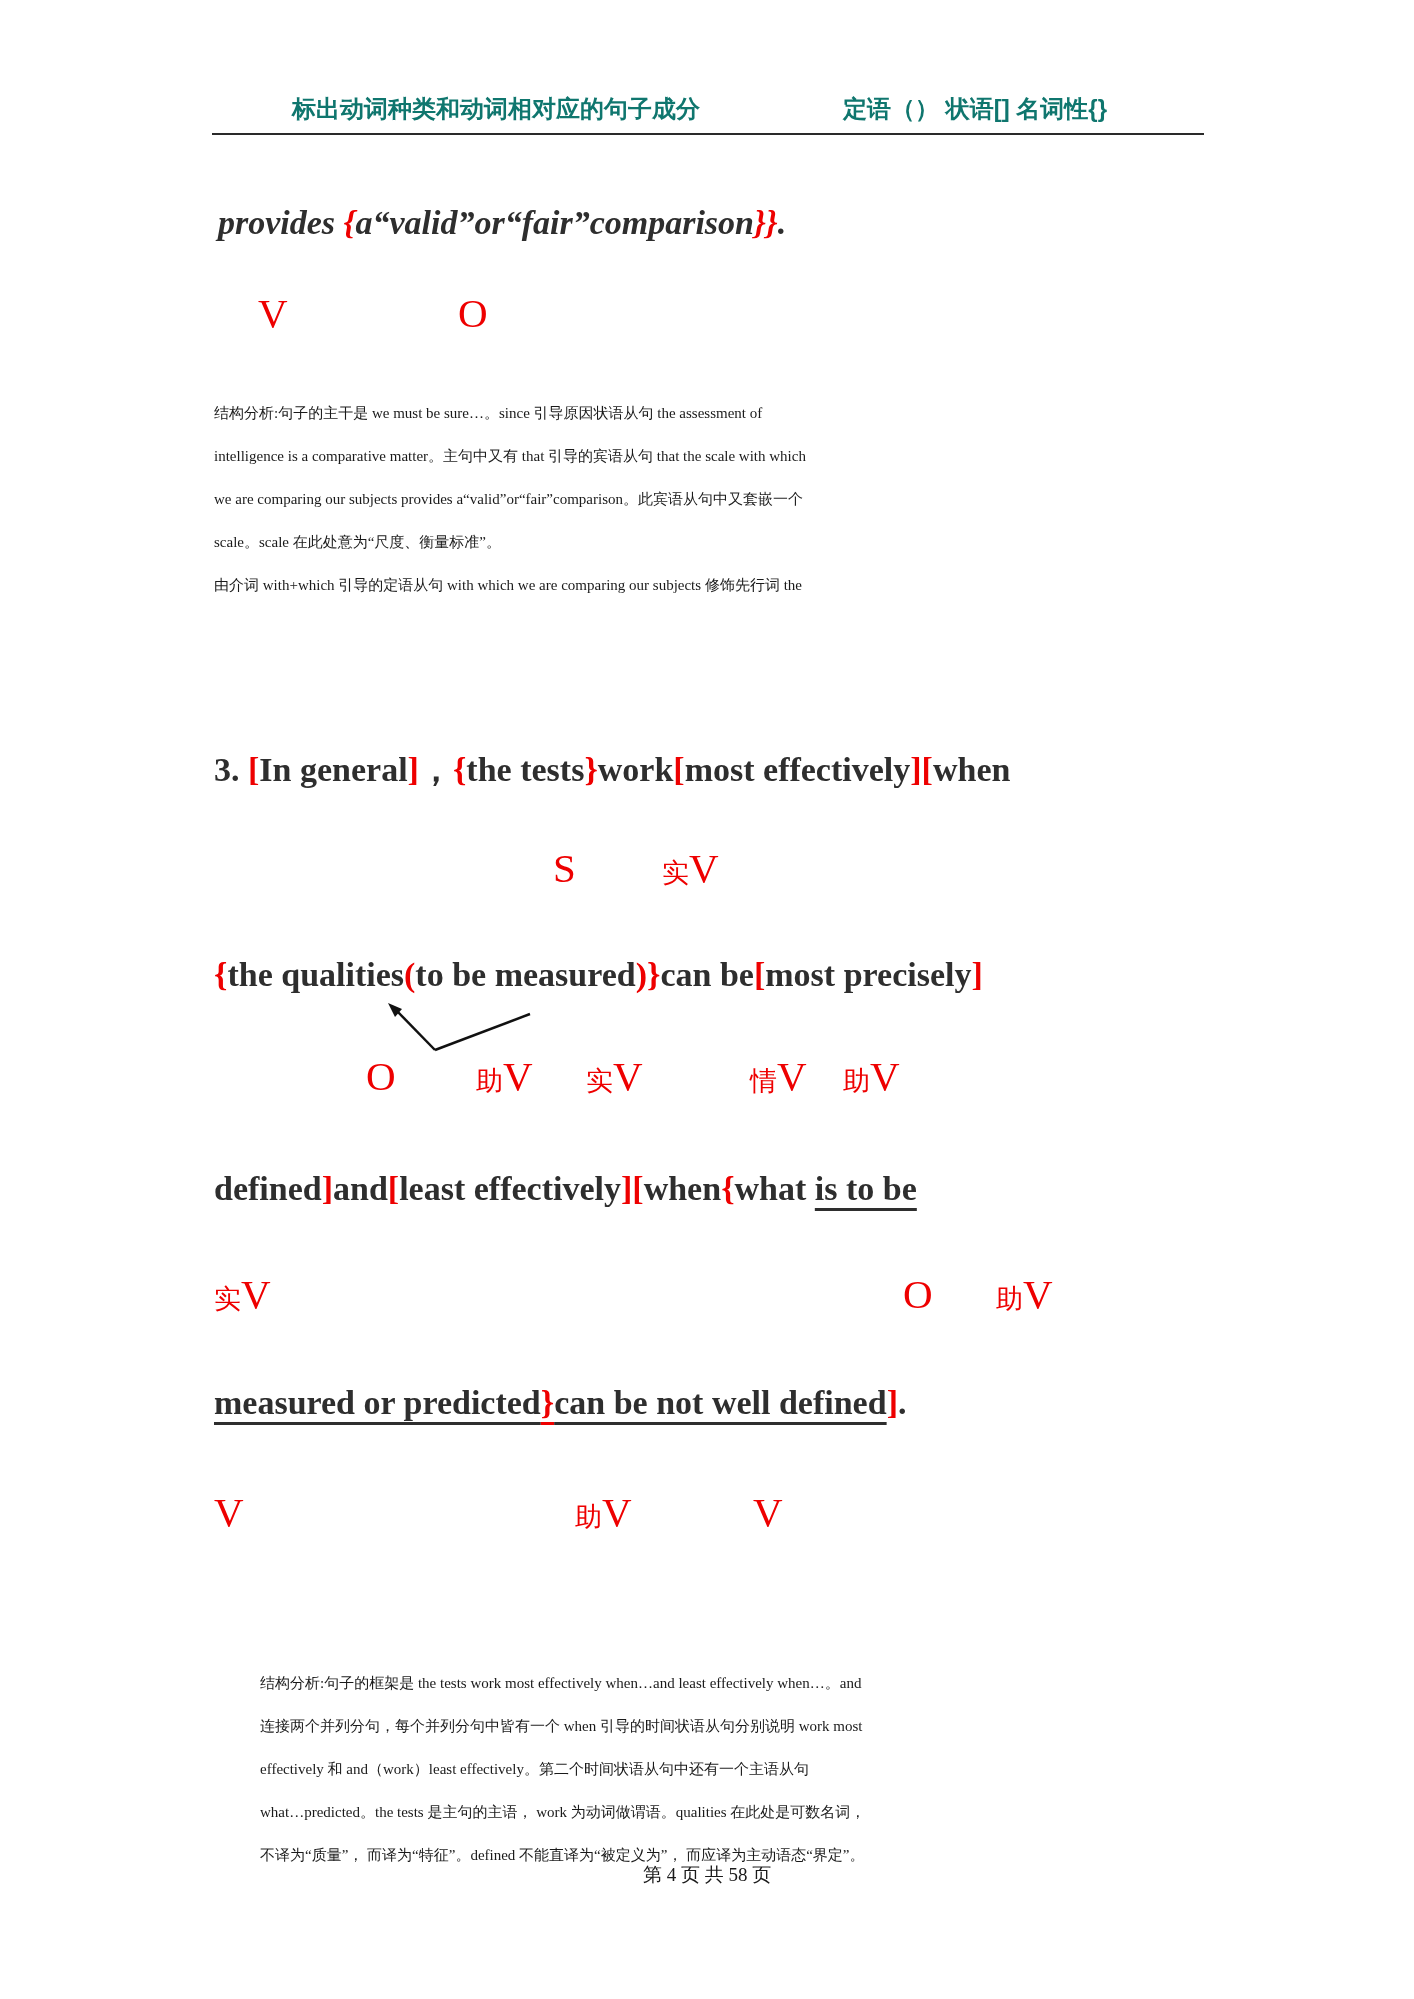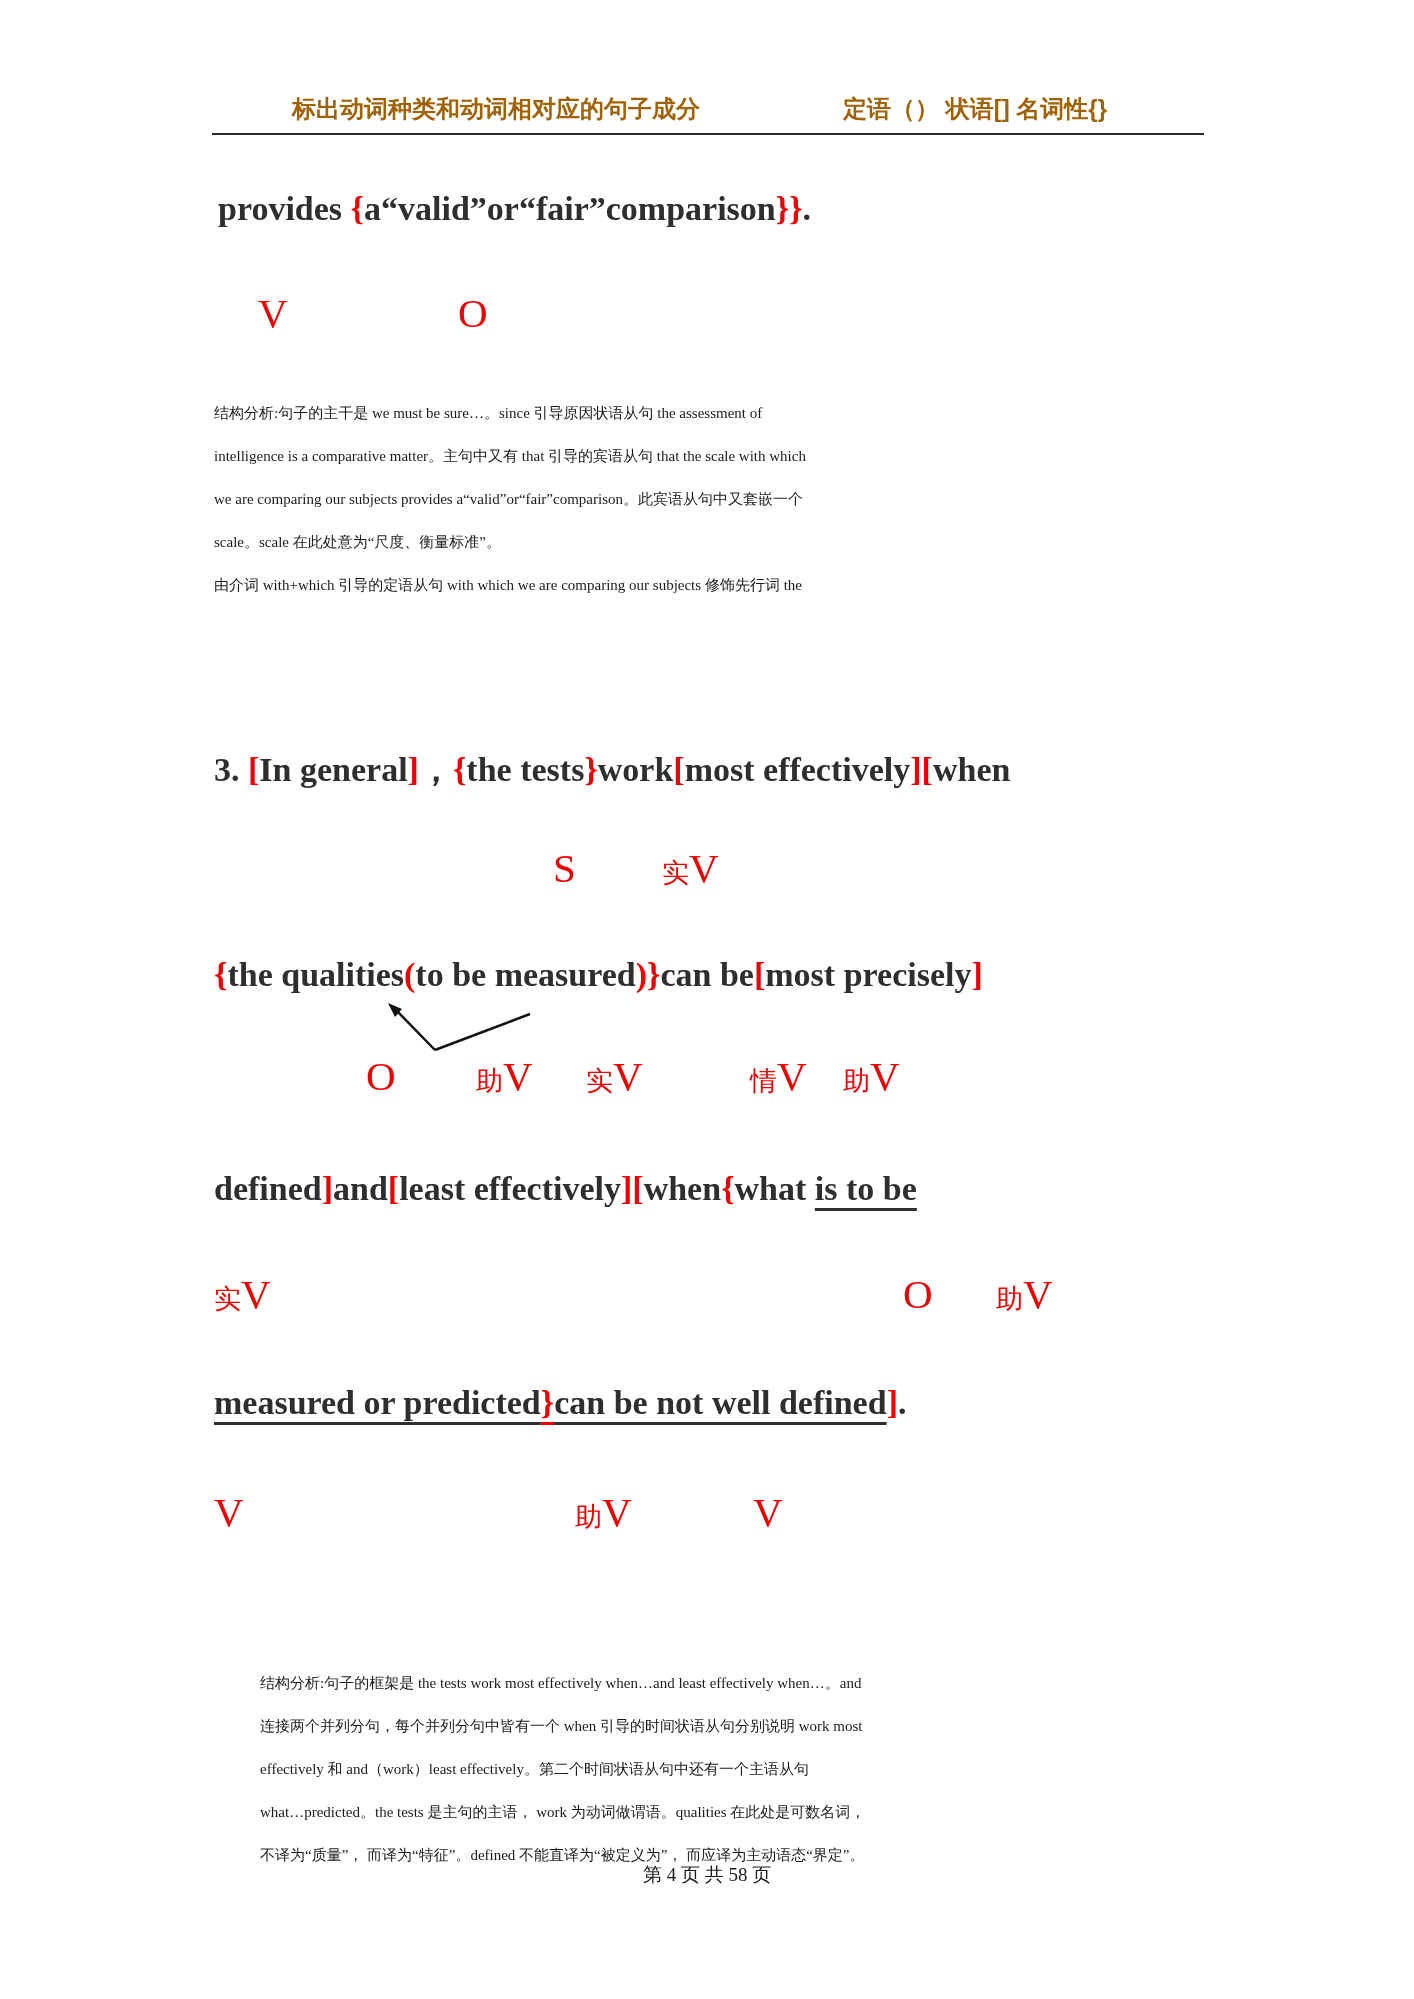--- a/index.html
+++ b/index.html
@@ -8,21 +8,21 @@
     width:1414px;height:1999px;
     background:#ffffff;
     overflow:hidden;
     font-family:"Liberation Serif","DejaVu Serif",serif;
     color:#1a1a1a;
   }
   
   .hdr{
     position:absolute;
     font-family:"Liberation Sans","DejaVu Sans",sans-serif;
-    font-weight:700;font-size:24px;color:#a16207;white-space:pre;
+    font-weight:700;font-size:24px;color:#0f766e;white-space:pre;
   }
   .hdr-rule{
     position:absolute;left:212px;top:133px;width:992px;height:0;
     border-top:2px solid #2a2a2a;
   }
   
   .hline{
     position:absolute;
     font-family:"Liberation Serif","DejaVu Serif",serif;
     font-weight:700;font-size:34px;color:#2e2e2e;
@@ -54,21 +54,21 @@
 </style>
 </head>
 <body>
 
 <div class="page">
 
   <span class="hdr" style="left:292px;top:93px;">标出动词种类和动词相对应的句子成分</span>
   <span class="hdr" style="left:843px;top:93px;">定语（） 状语[] 名词性{}</span>
   <div class="hdr-rule"></div>
 
-  <div class="hline" style="left:218px;top:189px;"><span class="seg-k">provides </span><span class="seg-r">{</span><span class="seg-k">a“valid”or“fair”comparison</span><span class="seg-r">}}</span><span class="seg-k">.</span></div>
+  <div class="hline" style="left:218px;top:203px;font-style:italic;"><span class="seg-k">provides </span><span class="seg-r">{</span><span class="seg-k">a“valid”or“fair”comparison</span><span class="seg-r">}}</span><span class="seg-k">.</span></div>
 
   <div class="marker" style="left:258px;top:293px;"><span class="seg-r">V</span></div>
   <div class="marker" style="left:458px;top:293px;"><span class="seg-r">O</span></div>
 
   <div class="para" style="top:392px;">
       <div>结构分析:句子的主干是 we must be sure…。since 引导原因状语从句 the assessment of</div>
       <div>intelligence is a comparative matter。主句中又有 that 引导的宾语从句 that the scale with which</div>
       <div>we are comparing our subjects provides a“valid”or“fair”comparison。此宾语从句中又套嵌一个</div>
       <div>scale。scale 在此处意为“尺度、衡量标准”。</div>
       <div>由介词 with+which 引导的定语从句 with which we are comparing our subjects 修饰先行词 the</div>

